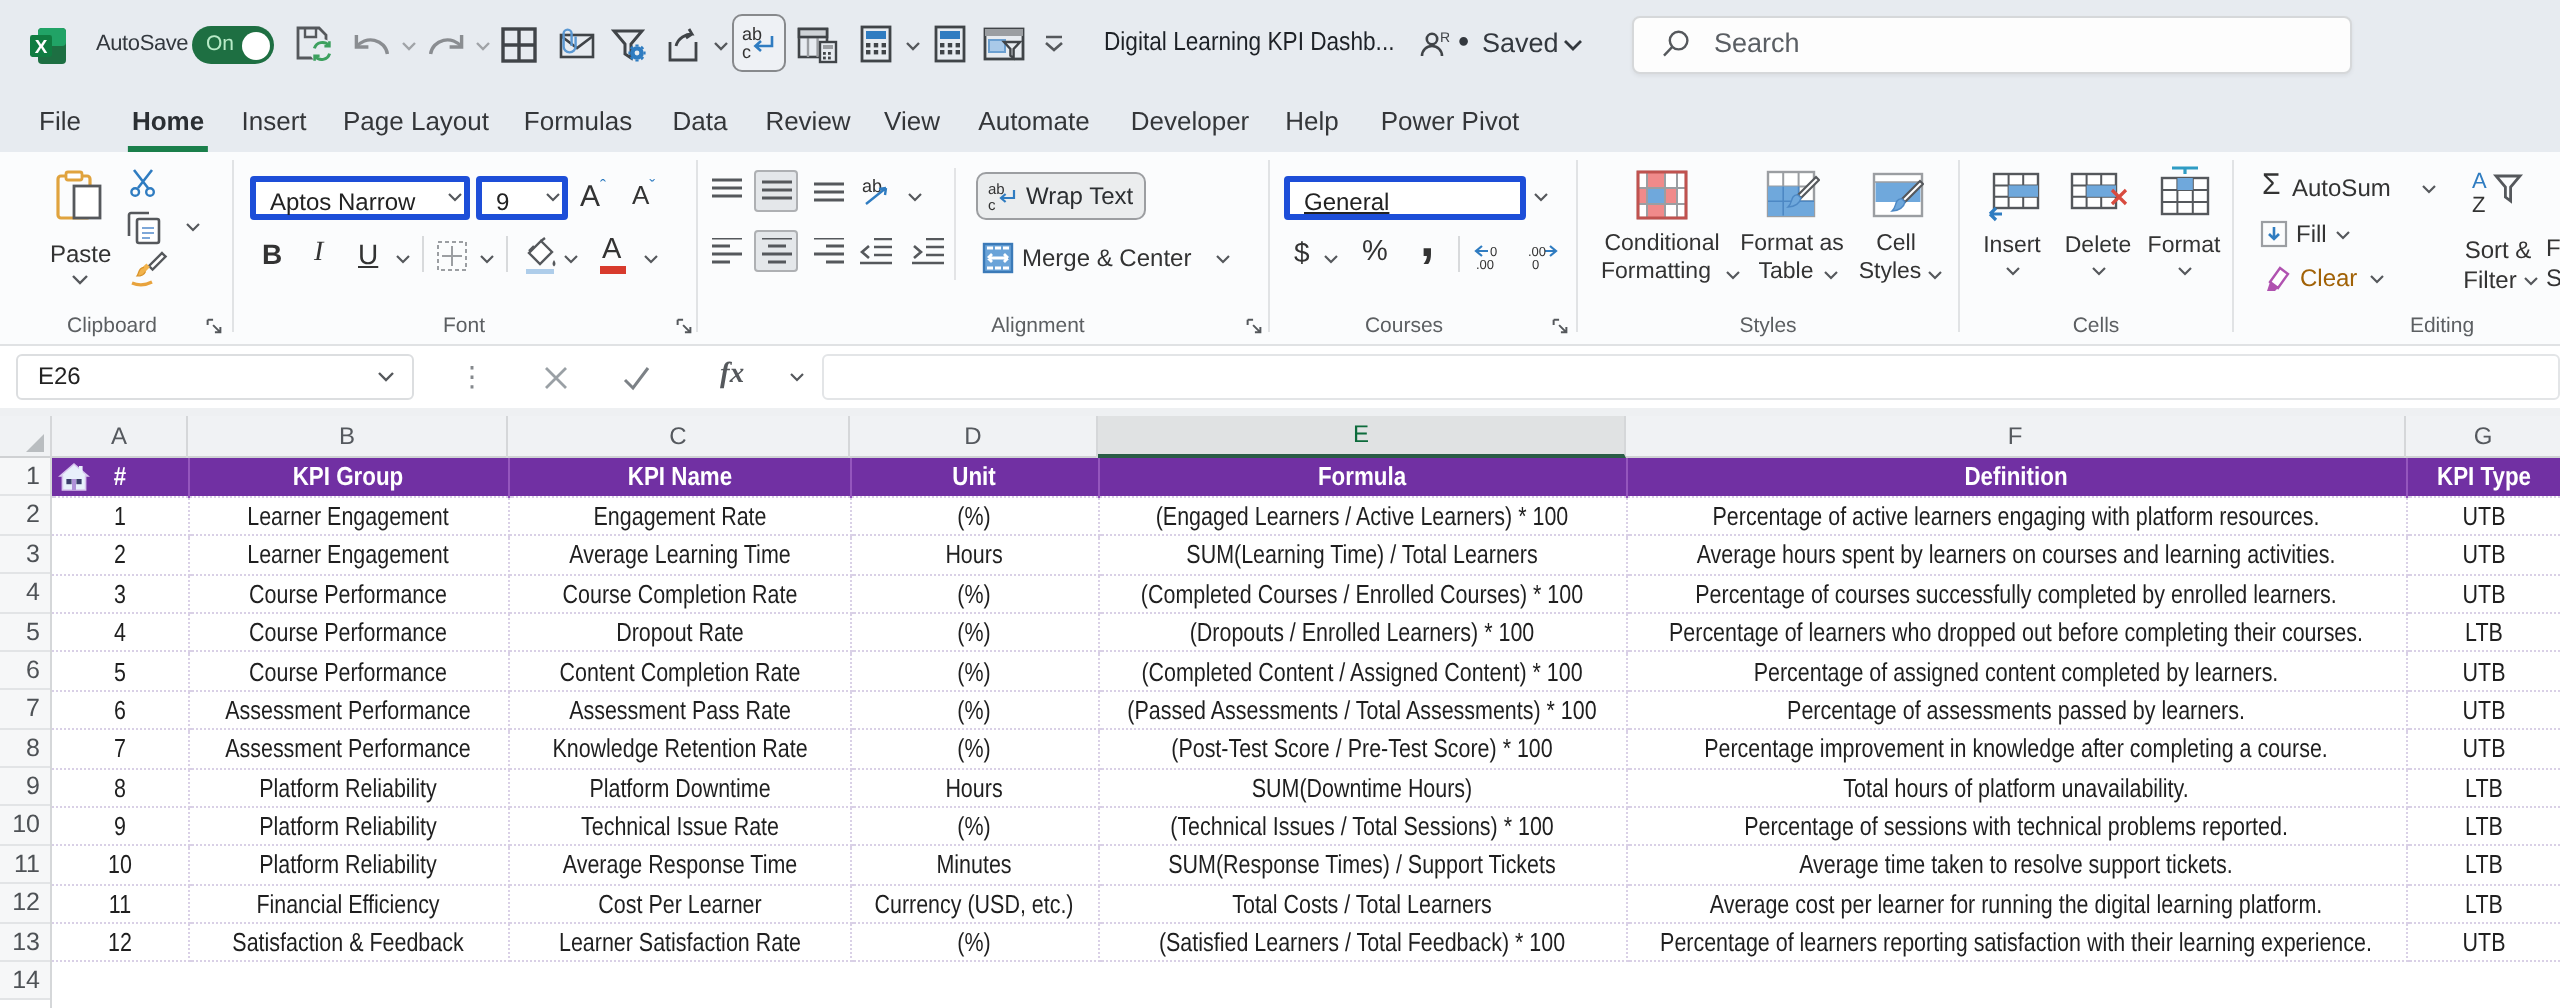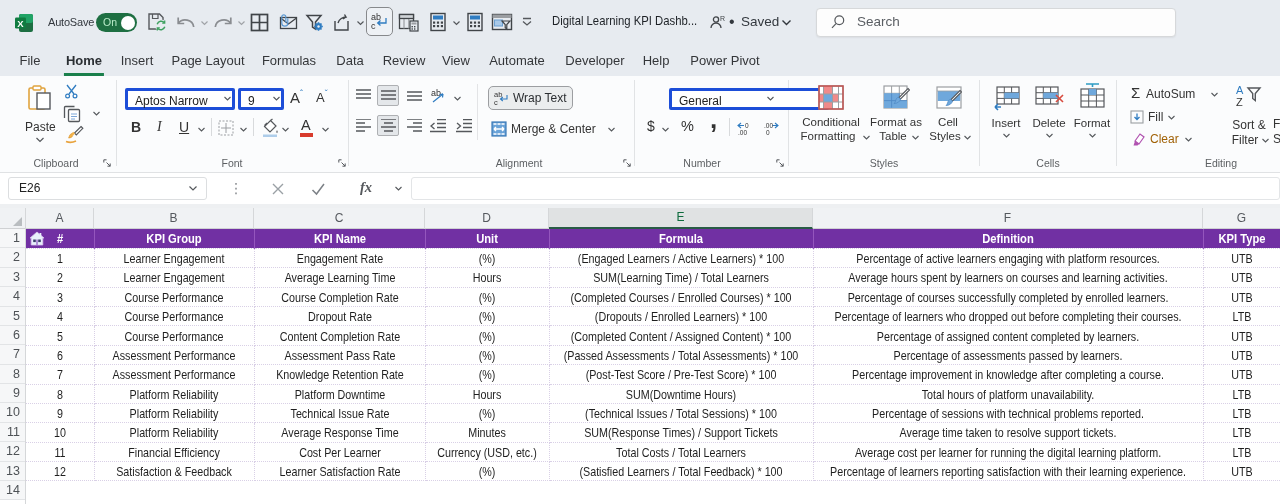--- a/index.html
+++ b/index.html
@@ -351,42 +351,42 @@
   </svg>
   <div class="abs" style="left:511px;top:46px;font-size:12px;color:#333;">Merge &amp; Center</div>
   <svg class="abs" style="left:607px;top:51px" width="9" height="6" viewBox="0 0 9 6">
       <path d="M1.5 1 l3 3 l3-3" fill="none" stroke="#55585c" stroke-width="1.1"></path>
     </svg>
   <div class="glabel" style="left:479px;margin-left:40px;">Alignment</div>
   <svg class="launch" style="left:622px" width="11" height="11" viewBox="0 0 11 11">
       <path d="M2 2 h3 M2 2 v3 M9 6 v3 h-3 M9 9 l-4-4" fill="none" stroke="#55585c" stroke-width="1.1"></path>
     </svg>
 
-  <div class="combo" style="left:669px;top:12px;width:160px;height:22px;line-height:20px;padding-left:7px;">General</div>
+  <div class="combo" style="left:642px;top:12px;width:121px;height:22px;line-height:20px;padding-left:7px;text-decoration:underline;">General</div>
   <svg class="abs" style="left:766px;top:20px" width="9" height="6" viewBox="0 0 9 6">
       <path d="M1.5 1 l3 3 l3-3" fill="none" stroke="#55585c" stroke-width="1.1"></path>
     </svg>
   <div class="abs" style="left:647px;top:42px;font-size:14px;color:#333;">$</div>
   <svg class="abs" style="left:661px;top:51px" width="9" height="6" viewBox="0 0 9 6">
       <path d="M1.5 1 l3 3 l3-3" fill="none" stroke="#55585c" stroke-width="1.1"></path>
     </svg>
   <div class="abs" style="left:681px;top:42px;font-size:14.5px;color:#333;">%</div>
   <div class="abs" style="left:710px;top:28px;font-size:26px;font-weight:bold;color:#333;">,</div>
   <div class="abs" style="left:729px;top:42px;width:1px;height:18px;background:#d8dadc;"></div>
   <svg class="abs" style="left:737px;top:44px" width="16" height="15" viewBox="0 0 16 15">
     <path d="M4 3 l-3 2.5 l3 2.5 M1.5 5.5 l5.5 0" fill="none" stroke="#2f7cc1" stroke-width="1.1"></path>
     <text x="8" y="8" font-size="6.5" fill="#333" font-family="Liberation Sans">0</text>
     <text x="1" y="14.5" font-size="6.5" fill="#333" font-family="Liberation Sans">.00</text>
   </svg>
   <svg class="abs" style="left:763px;top:44px" width="16" height="15" viewBox="0 0 16 15">
     <path d="M12 3 l3 2.5 l-3 2.5 M15 5.5 l-5.5 0" fill="none" stroke="#2f7cc1" stroke-width="1.1"></path>
     <text x="1" y="8" font-size="6.5" fill="#333" font-family="Liberation Sans">.00</text>
     <text x="3" y="14.5" font-size="6.5" fill="#333" font-family="Liberation Sans">0</text>
   </svg>
-  <div class="glabel" style="left:702px;">Number</div>
+  <div class="glabel" style="left:702px;">Courses</div>
   <svg class="launch" style="left:775px" width="11" height="11" viewBox="0 0 11 11">
       <path d="M2 2 h3 M2 2 v3 M9 6 v3 h-3 M9 9 l-4-4" fill="none" stroke="#55585c" stroke-width="1.1"></path>
     </svg>
 
   <svg class="abs" style="left:818px;top:9px" width="26" height="25" viewBox="0 0 26 25">
     <rect x="1" y="1" width="24" height="23" fill="#fff" stroke="#9b9ea2" stroke-width="1.2"></rect>
     <rect x="5.5" y="1" width="9" height="8" fill="#f08a8a"></rect>
     <rect x="1" y="9" width="4.5" height="8" fill="#f08a8a"></rect>
     <rect x="14.5" y="9" width="6" height="8" fill="#f08a8a"></rect>
     <rect x="5.5" y="9" width="9" height="8" fill="#6fa8dc"></rect>

